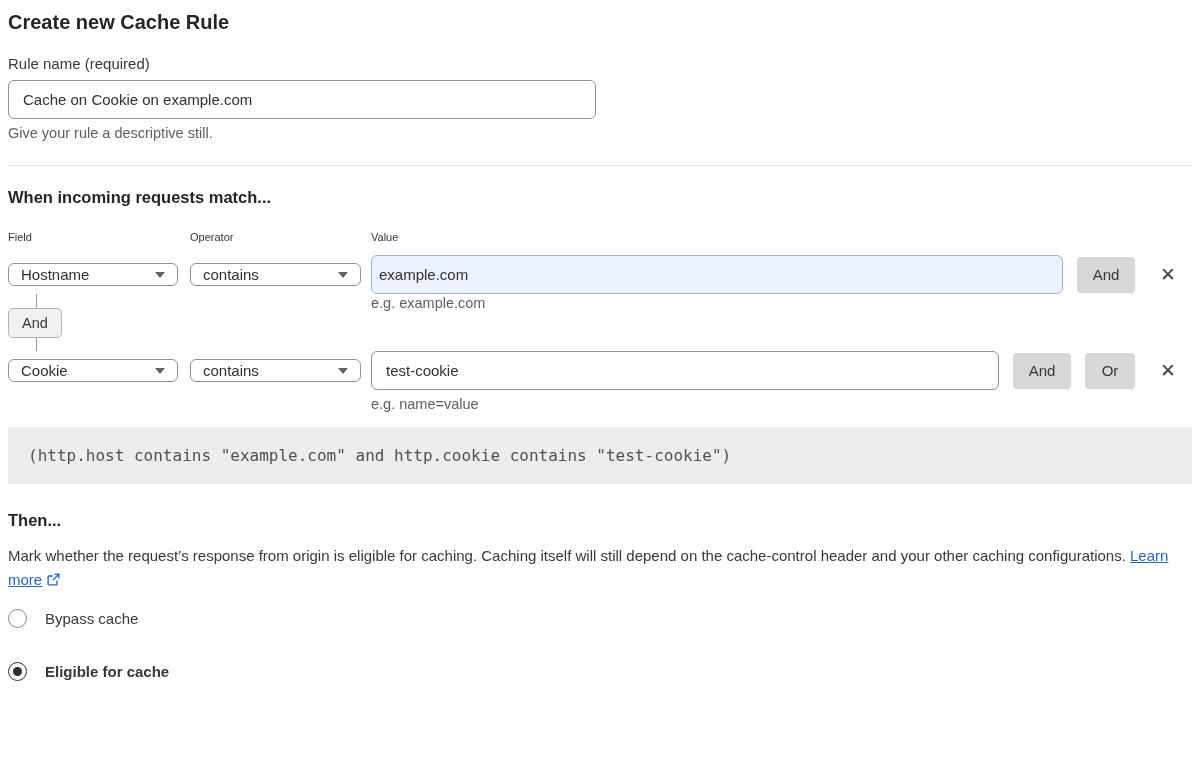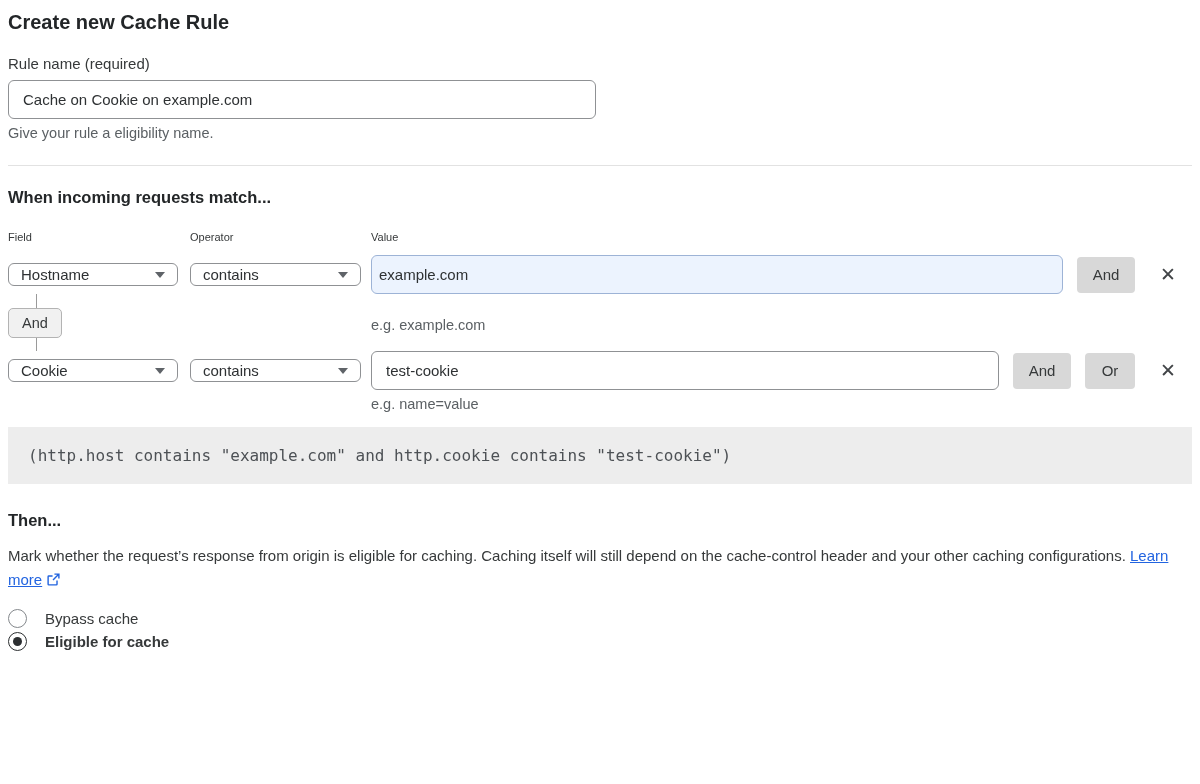--- a/index.html
+++ b/index.html
@@ -87,21 +87,21 @@
   .connector-line { position: absolute; left: 28px; width: 1px; background: #9a9a9a; }
   .line-top { top: 0; height: 14px; }
   .line-bottom { top: 44px; height: 13px; }
   .connector-chip {
     position: absolute; left: 0; top: 14px;
     width: 54px; height: 30px;
     background: #f1f1f1; border: 1px solid #b3b3b3; border-radius: 5px;
     font-size: 14.5px; color: #36393a; font-family: "Liberation Sans", sans-serif;
     cursor: pointer;
   }
-  .value-hint-abs { position: absolute; left: 363px; top: 22px; margin-top: 0; }
+  .value-hint-abs { position: absolute; left: 363px; top: 0; margin-top: 0; }
   .value-hint-row2 { margin-left: 363px; }
 
   .expr-header { margin-top: 38px; display: flex; justify-content: space-between; align-items: baseline; }
   .expr-label { font-size: 15px; line-height: 19px; color: #36393a; }
   .link { color: #2264e0; text-decoration: underline; font-size: 15px; cursor: pointer; }
   .code-block {
     margin-top: 14px; height: 57px;
     background: #ededed;
     display: flex; align-items: center;
     padding: 0 20px;
@@ -112,41 +112,41 @@
   .sub-heading-row { margin-top: 24px; display: flex; align-items: baseline; }
   .sub-heading { font-size: 15.5px; font-weight: 700; color: #232628; line-height: 19px; }
   .required-note { margin-left: 8px; font-size: 14.5px; color: #5b6064; }
 
   .description { margin-top: 14px; font-size: 15px; line-height: 24px; color: #36393a; max-width: 1184px; }
   .description .link { font-size: 15px; }
   .ext-icon { vertical-align: -2px; margin-left: 4px; }
 
   .radio-row { display: flex; align-items: center; cursor: pointer; }
   .radio-row-1 { margin-top: 17px; }
-  .radio-row-2 { margin-top: 4px; }
+  .radio-row-2 { margin-top: 34px; }
   .radio-circle {
     width: 19px; height: 19px; border-radius: 50%;
     border: 1.5px solid #84888c; background: #fff; flex: none;
     display: flex; align-items: center; justify-content: center;
   }
   .radio-circle.selected { border-color: #2c2f31; }
   .radio-dot { width: 9px; height: 9px; border-radius: 50%; background: #2c2f31; }
   .radio-label { margin-left: 18px; font-size: 15px; color: #36393a; }
   .radio-label.bold { font-weight: 700; }
 </style>
 </head>
 <body>
 
 <div class="container">
 
   <h1 class="page-title">Create new Cache Rule</h1>
 
   <div class="field-label">Rule name (required)</div>
   <input class="text-input" type="text" value="Cache on Cookie on example.com" style="">
-  <div class="helper">Give your rule a eligibility name.</div>
+  <div class="helper">Give your rule a descriptive still.</div>
 
   <hr class="divider">
 
   <div class="section-heading">When incoming requests match...</div>
 
   <div class="cols">
     <span class="col-field">Field</span>
     <span class="col-operator">Operator</span>
     <span class="col-value">Value</span>
   </div>

